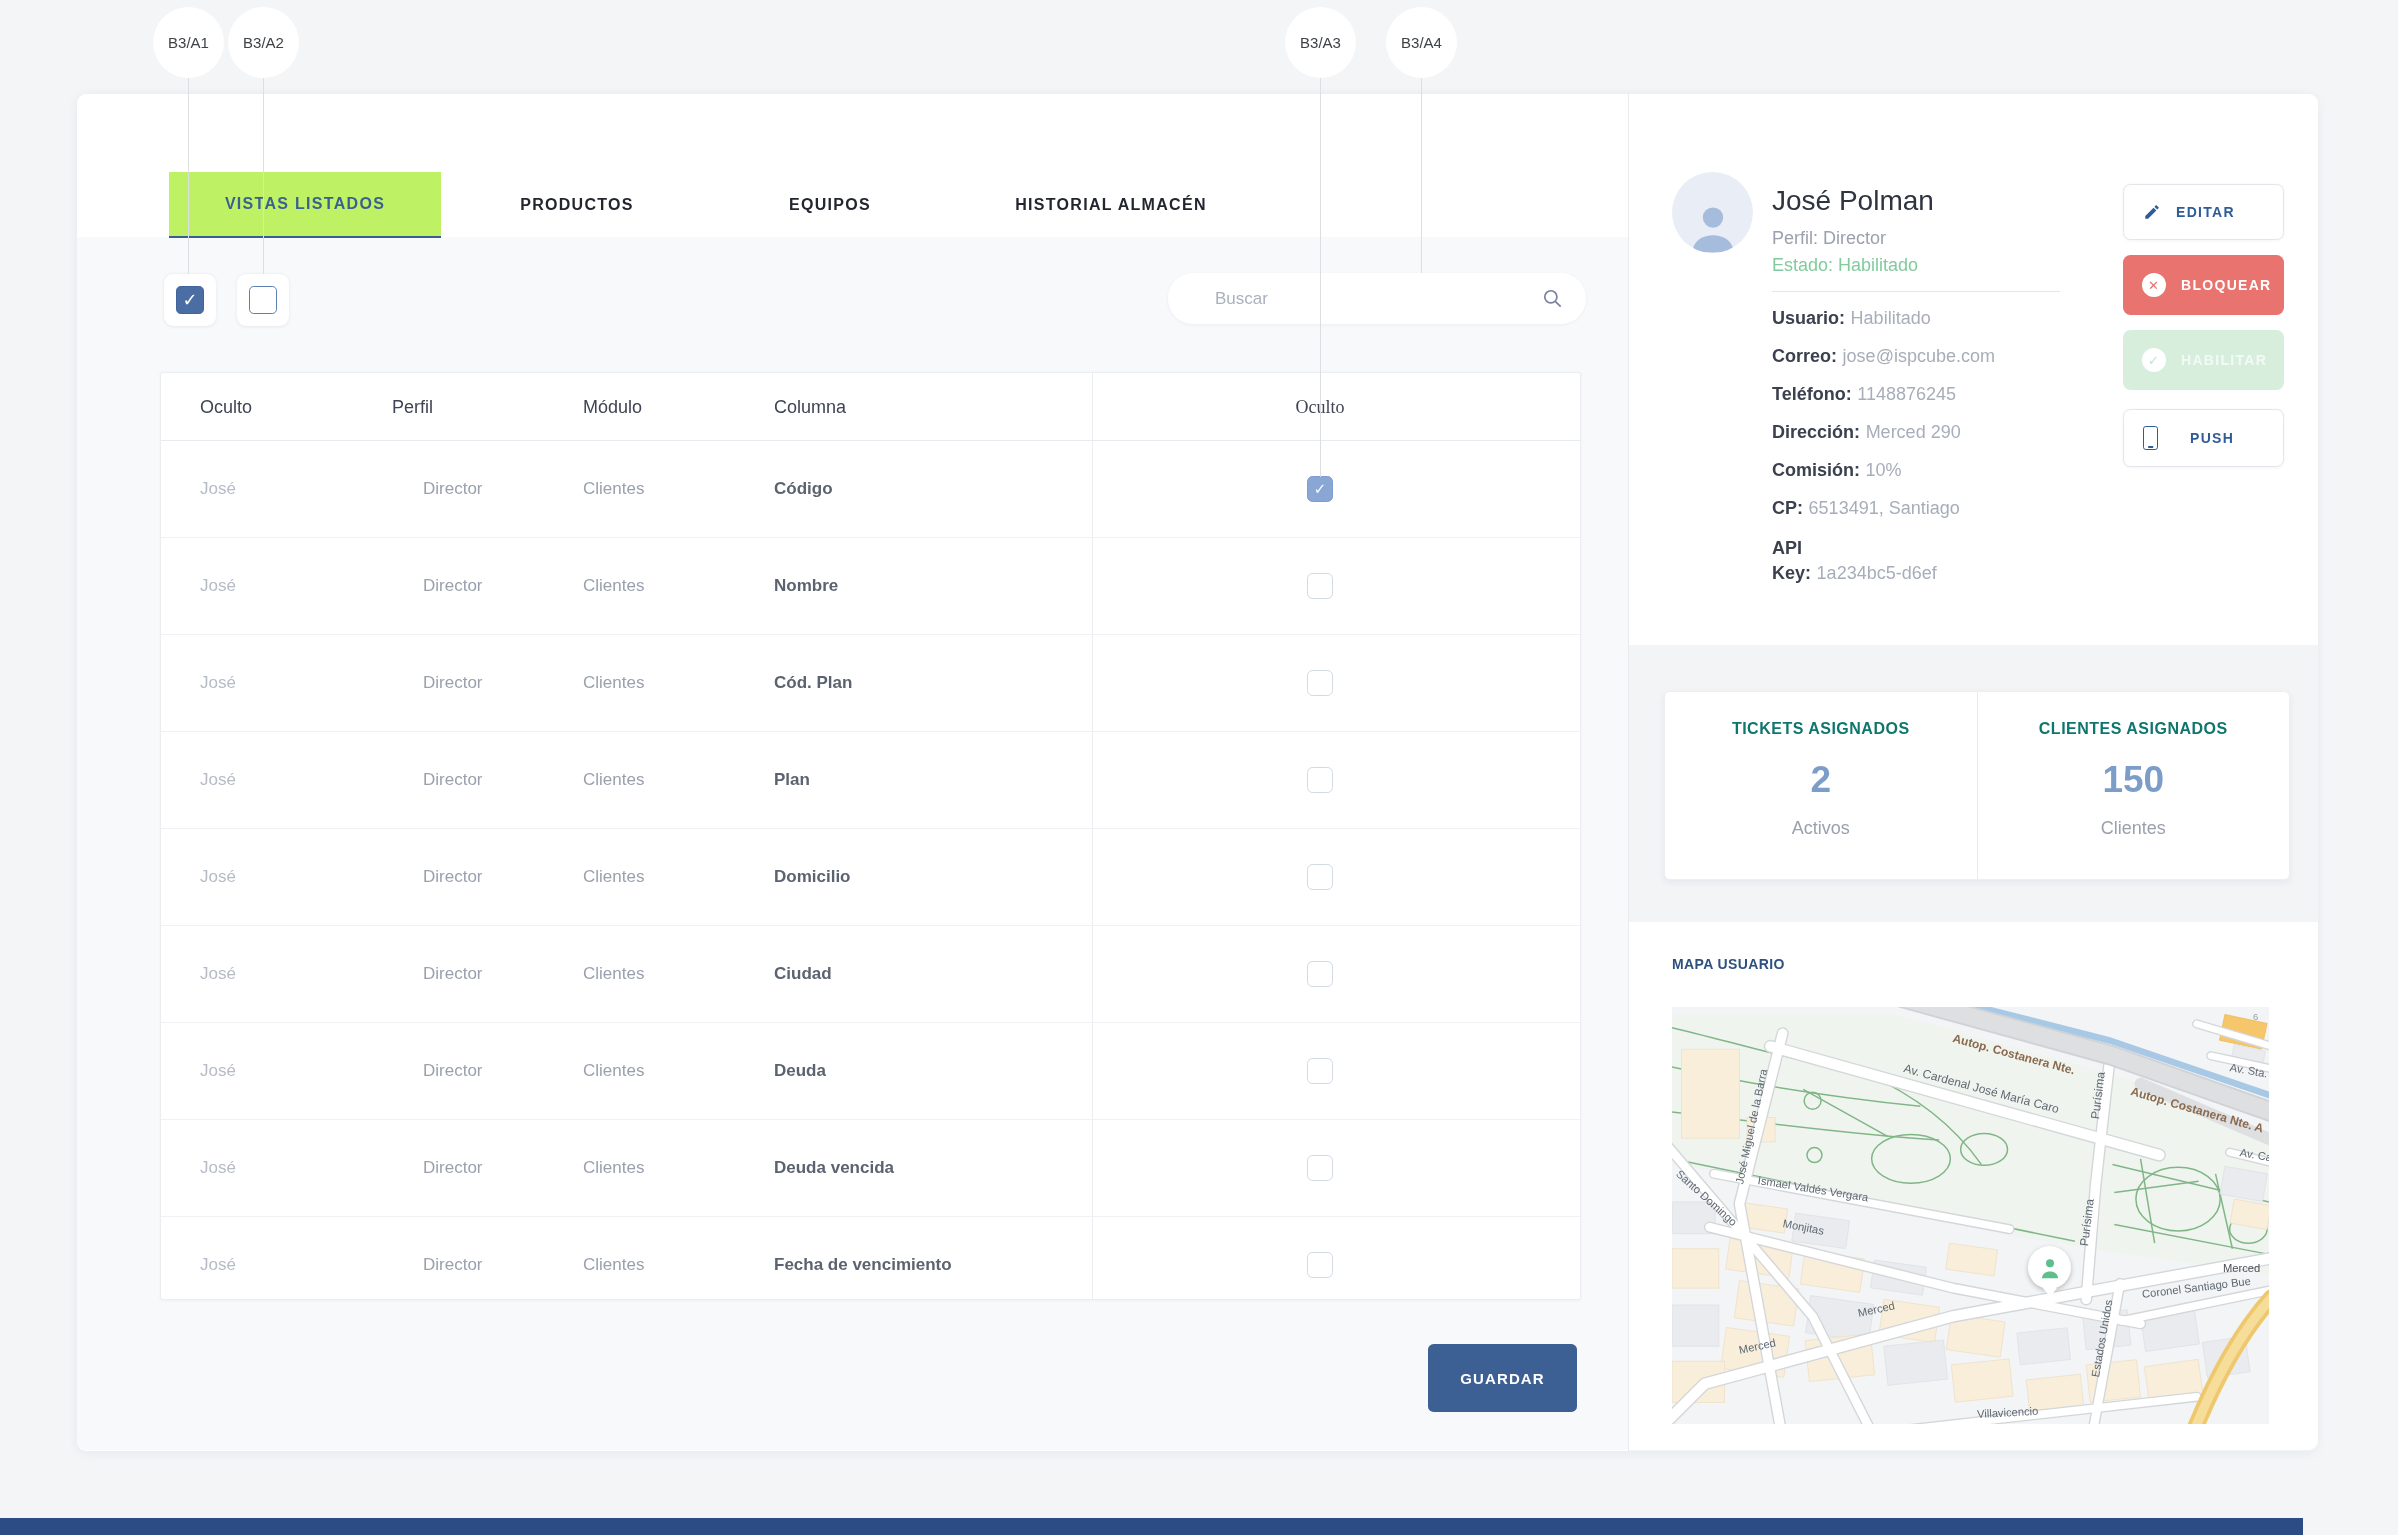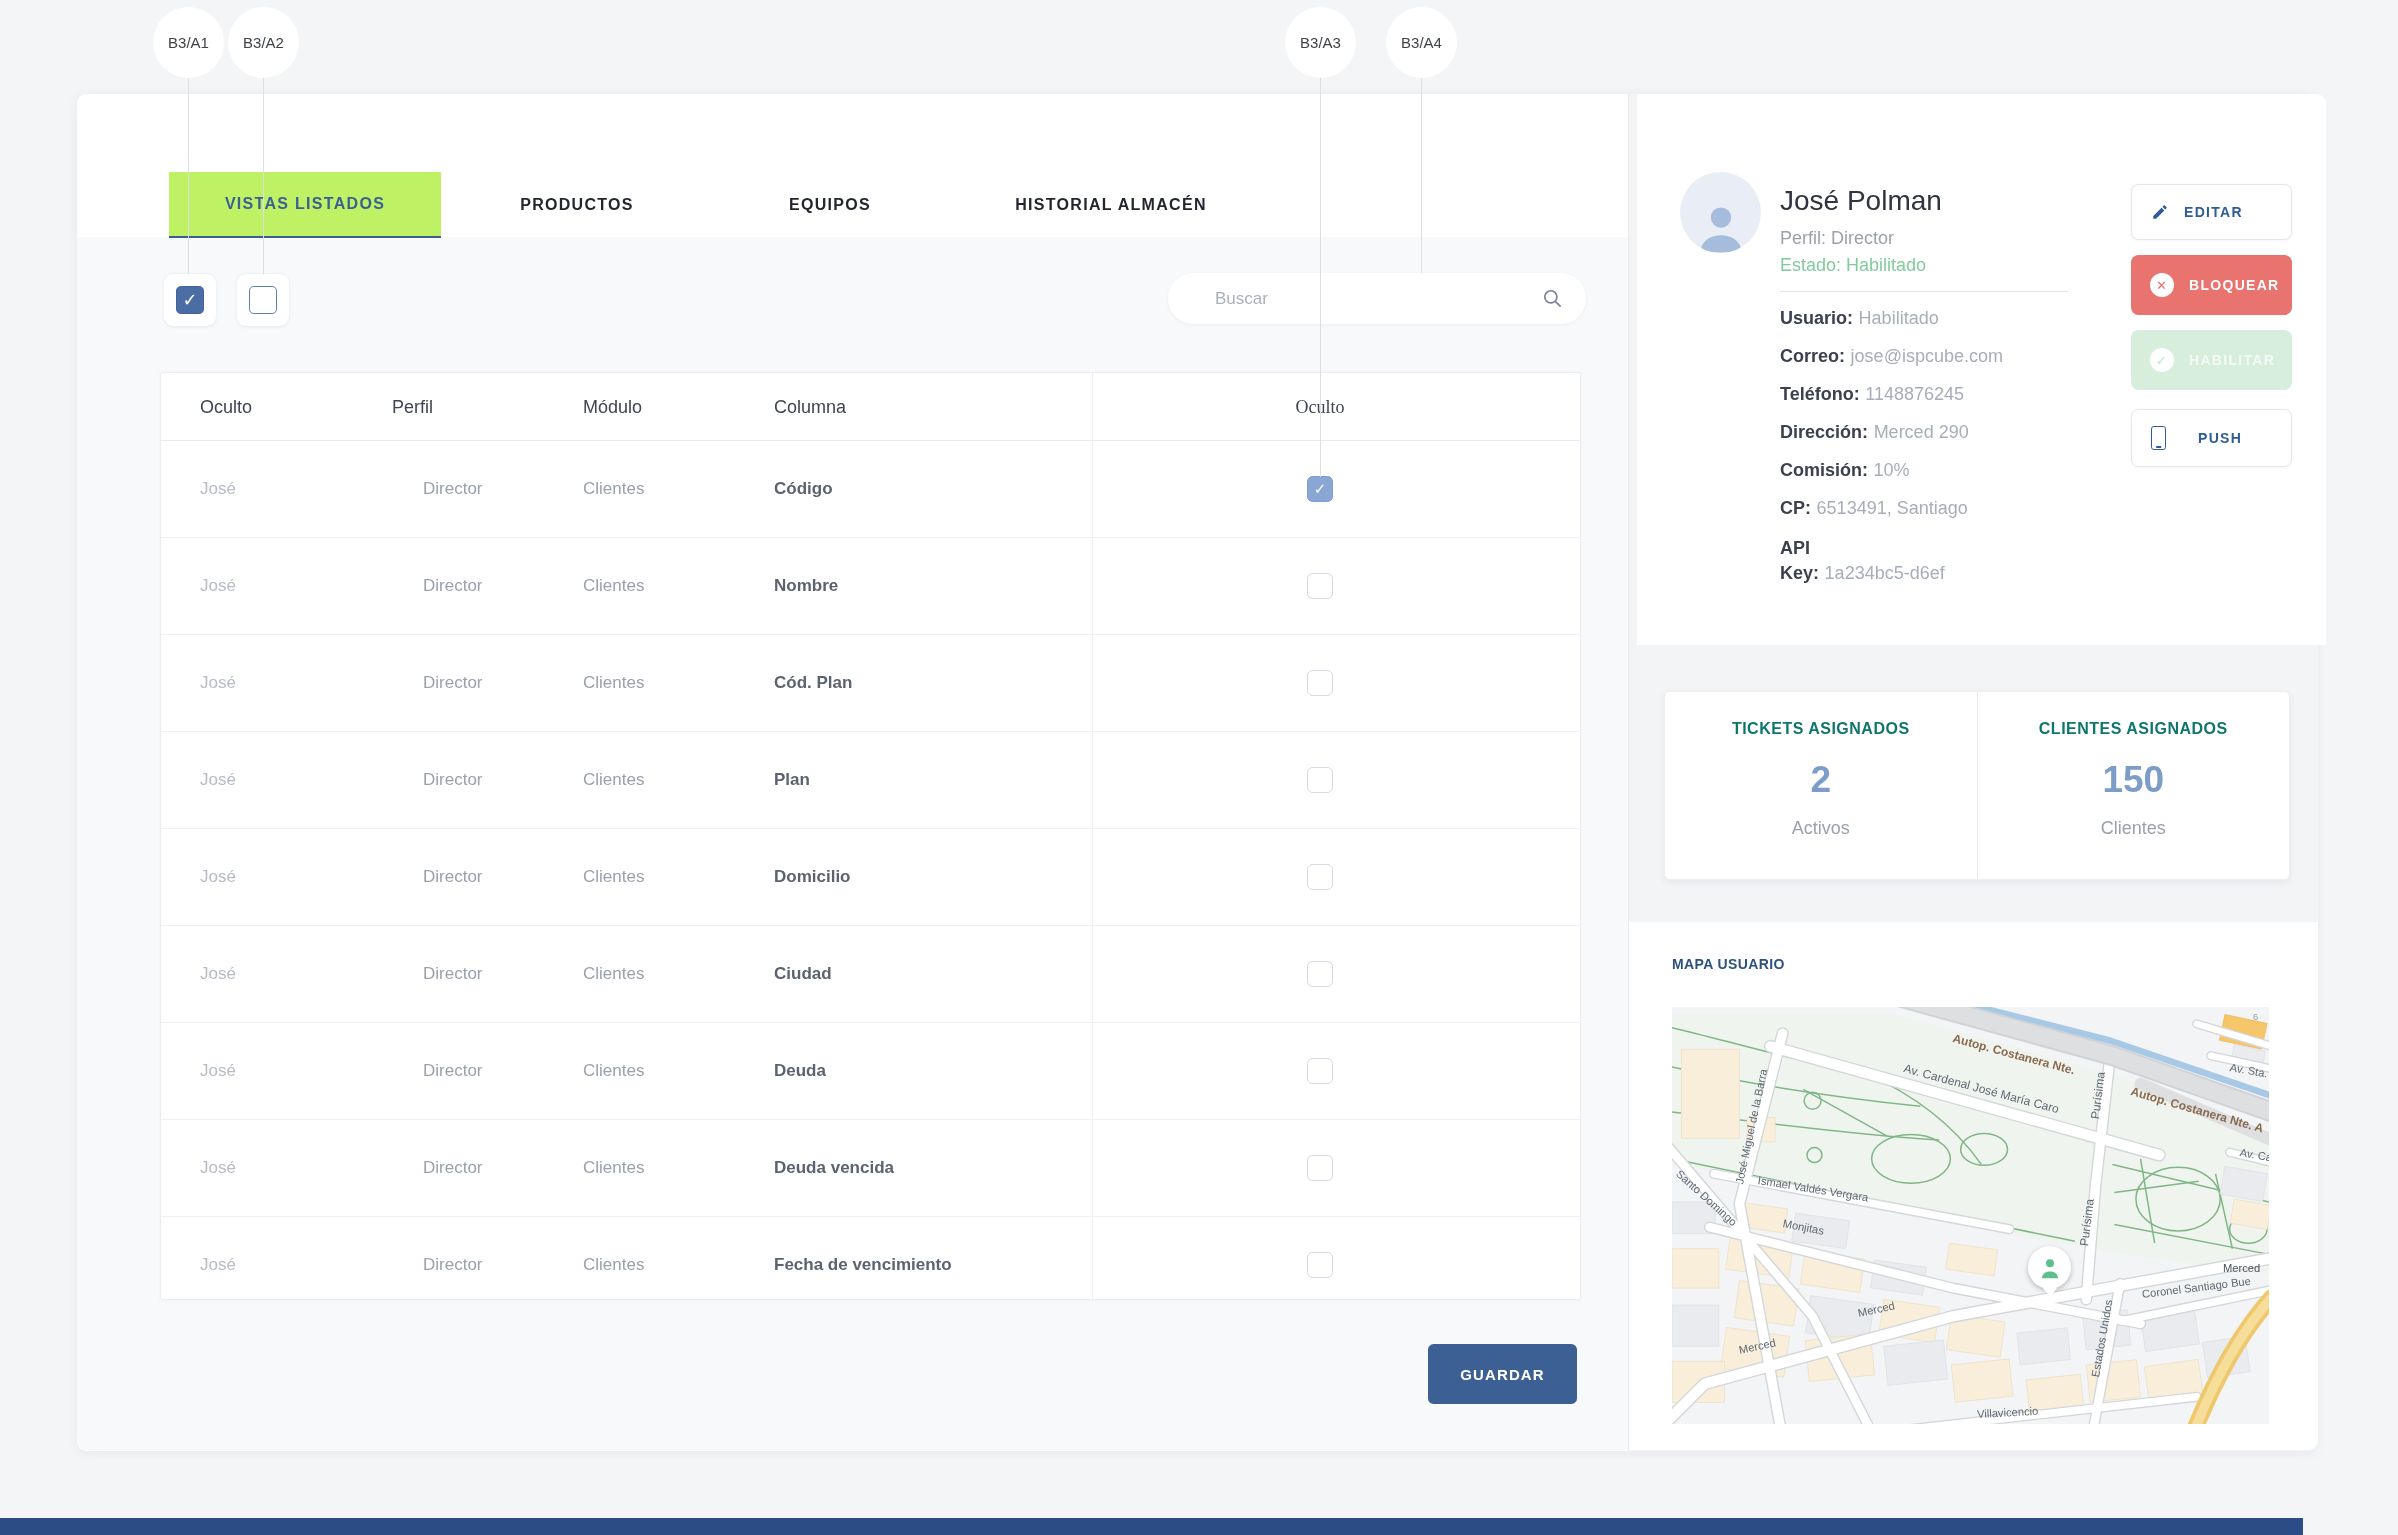--- a/index.html
+++ b/index.html
@@ -52,28 +52,28 @@
   .td.c3{left:422px;color:#9aa1ad;}
   .td.c4{left:613px;color:#5c6370;font-weight:700;}
   .row-cb{position:absolute;left:1146px;top:50%;transform:translateY(-50%);width:26px;height:26px;
     border-radius:5.6px;box-sizing:border-box;cursor:pointer;}
   .row-cb.checked{background:#89a6d5;border:0.9px solid #7d9cd0;}
   .row-cb.checked::after{content:"\2713";position:absolute;left:0;top:0;width:100%;height:100%;
     display:flex;align-items:center;justify-content:center;color:#fff;font-size:15px;}
   .row-cb.unchecked{background:#fff;border:0.9px solid #d3dae4;}
 
   
-  .save-btn{position:absolute;left:1351px;top:1250px;width:149px;height:60px;background:#3c6094;color:#fff;
+  .save-btn{position:absolute;left:1351px;top:1250px;width:149px;height:68px;background:#3c6094;color:#fff;
     border:none;border-radius:5.6px;font-size:15px;font-weight:700;letter-spacing:1.1px;cursor:pointer;
     font-family:"Liberation Sans","DejaVu Sans",sans-serif;}
 
   
   .right-panel{position:absolute;left:1551px;top:0;width:690px;height:1357px;background:#f3f4f6;
     border-left:0.9px solid #e8eaed;border-radius:0 9.4px 9.4px 0;box-sizing:border-box;}
-  .profile-section{position:absolute;left:8px;top:0;width:100%;height:551px;background:#fff;border-radius:0 9.4px 0 0;}
+  .profile-section{position:absolute;left:0;top:0;width:100%;height:551px;background:#fff;border-radius:0 9.4px 0 0;}
   .map-section{position:absolute;left:0;top:828px;width:100%;height:528px;background:#fff;border-radius:0 0 9.4px 0;}
 
   .avatar{position:absolute;left:43px;top:78px;width:81px;height:81px;border-radius:50%;background:#e9eef6;
     overflow:hidden;display:flex;align-items:flex-end;justify-content:center;}
   .p-name{position:absolute;left:143px;top:91px;font-size:28px;color:#2e3440;}
   .p-perfil{position:absolute;left:143px;top:134px;font-size:18px;color:#9ba1ac;}
   .p-estado{position:absolute;left:143px;top:161px;font-size:18px;color:#82cb9e;}
   .p-hr{position:absolute;left:143px;top:197px;width:288px;height:0.9px;background:#e4e6ea;}
   .details{position:absolute;left:143px;top:214px;width:309px;}
   .detail{height:38px;font-size:18px;white-space:nowrap;}

